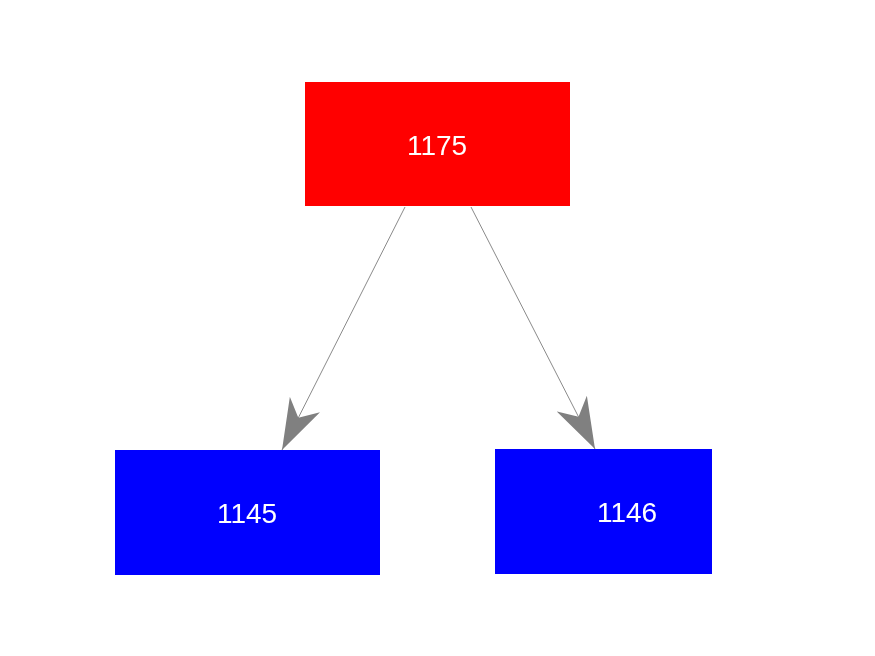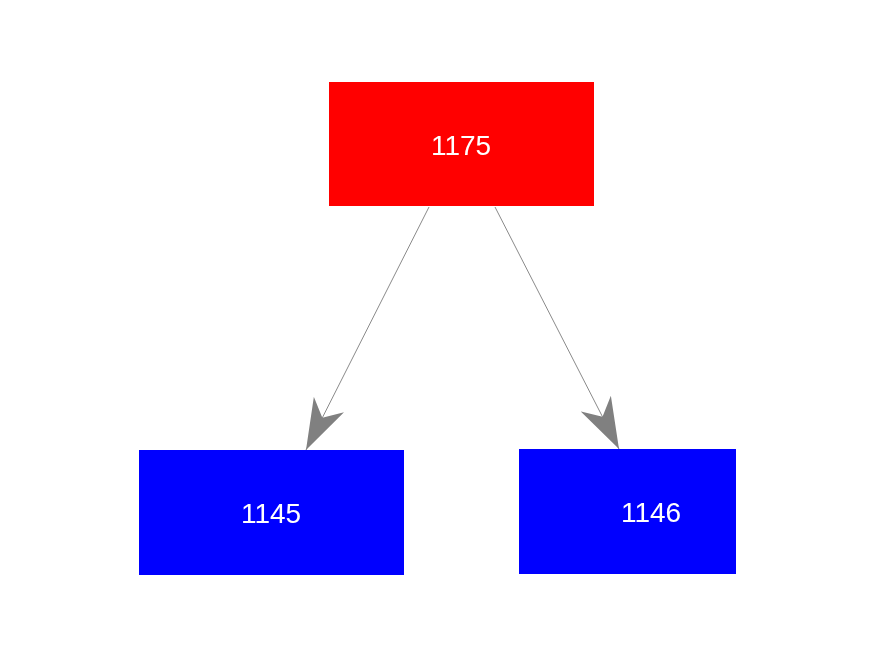--- a/index.html
+++ b/index.html
@@ -7,21 +7,20 @@
     padding: 0;
     background: #ffffff;
   }
   .canvas {
     position: relative;
     width: 712px;
     height: 656px;
     background: #ffffff;
     overflow: hidden;
     font-family: "Liberation Sans", sans-serif;
-    padding-left: 24px;
   }
   svg text {
     font-family: "Liberation Sans", sans-serif;
     font-size: 28px;
   }
 </style>
 </head>
 <body>
 
 <div class="canvas">

